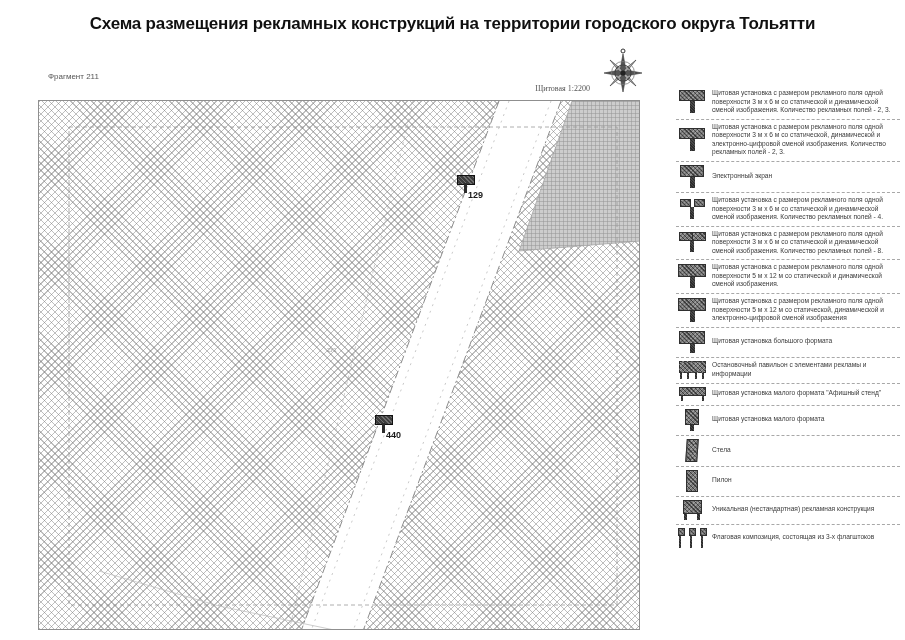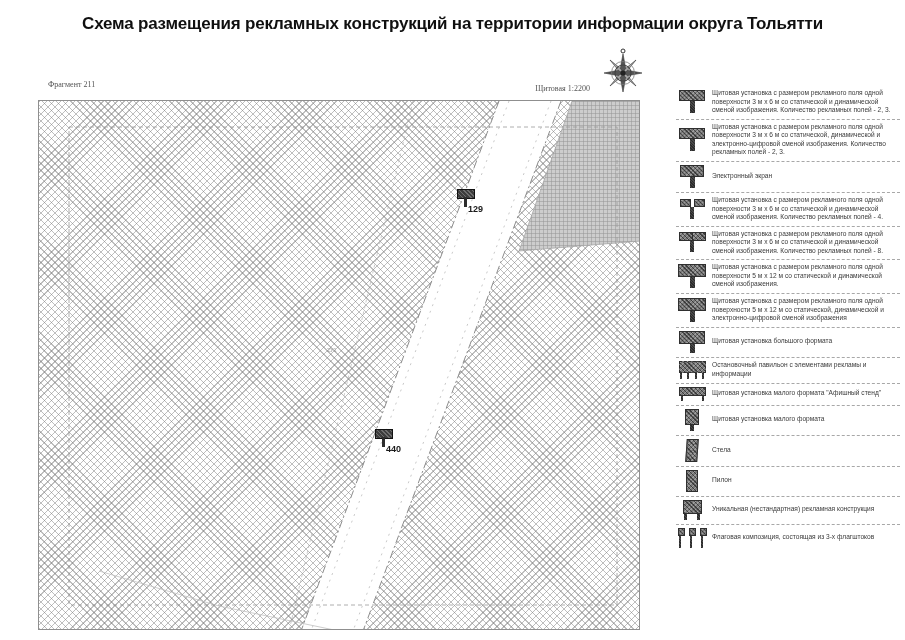--- a/index.html
+++ b/index.html
@@ -1,34 +1,34 @@
 <!DOCTYPE html>
 <html><head>
 <meta charset="utf-8">
 <style>
   html,body{margin:0;padding:0;background:#fff;}
   body{width:905px;height:640px;position:relative;overflow:hidden;
        font-family:"Liberation Sans", sans-serif;color:#333;}
   .page-title{position:absolute;top:14px;left:0;width:905px;text-align:center;
        font-size:17px;font-weight:bold;color:#101010;letter-spacing:-0.2px;}
-  .fragment-label{position:absolute;top:80px;left:48px;font-size:8px;color:#555;
-       font-family:Liberation Serif, serif;}
+  .fragment-label{position:absolute;top:72px;left:48px;font-size:8px;color:#555;
+       font-family:Liberation Sans, sans-serif;}
   .scale-label{position:absolute;top:84px;left:470px;width:120px;text-align:right;
        font-size:8px;color:#555;font-family:"Liberation Serif", serif;}
   .compass{position:absolute;top:45px;left:595px;width:56px;height:56px;}
 
   
   .map{position:absolute;left:38px;top:100px;width:602px;height:530px;
        border:1px solid #8f8f8f;box-sizing:border-box;overflow:hidden;
        background-color:#fff;
        background-image:
          repeating-linear-gradient(45deg, rgba(120,120,120,.48) 0 1px, transparent 1px 5px),
          repeating-linear-gradient(135deg, rgba(120,120,120,.48) 0 1px, transparent 1px 5px);}
   .map svg{position:absolute;left:0;top:0;}
-  .marker{position:absolute;width:20px;height:22px;margin-top:14px;}
+  .marker{position:absolute;width:20px;height:22px;}
   .marker .panel{position:absolute;left:0;top:0;width:16px;height:8px;background:#3d3d3d;
        border:1px solid #111;
        background-image:repeating-linear-gradient(45deg, rgba(255,255,255,.25) 0 1px, transparent 1px 3px);}
   .marker .pole{position:absolute;left:7px;top:8px;width:3px;height:10px;background:#2c2c2c;}
   .marker .mlabel{position:absolute;left:11px;top:15px;font-size:9px;font-weight:bold;color:#1a1a1a;}
   .tiny-label{position:absolute;font-size:5.5px;color:#999;}
 
   
   .legend{position:absolute;left:676px;top:86px;width:224px;}
   .lrow{display:flex;align-items:center;padding:3px 0 4px 0;border-bottom:1px dashed #a8a8a8;}
@@ -39,21 +39,21 @@
        background-image:
          repeating-linear-gradient(45deg, rgba(0,0,0,.5) 0 1px, transparent 1px 3px),
          repeating-linear-gradient(-45deg, rgba(255,255,255,.28) 0 1px, transparent 1px 3px);}
   .pole{background:#4a4a4a;border:0;background-image:repeating-linear-gradient(45deg, rgba(0,0,0,.4) 0 1px, transparent 1px 2px);}
   .irow{display:flex;align-items:flex-start;}
   .legs{display:flex;justify-content:space-between;width:100%;}
 </style>
 </head>
 <body>
 
-<div class="page-title">Схема размещения рекламных конструкций на территории информации округа Тольятти</div>
+<div class="page-title">Схема размещения рекламных конструкций на территории городского округа Тольятти</div>
 <div class="fragment-label">Фрагмент 211</div>
 <div class="scale-label">Щитовая 1:2200</div>
 
 <div class="compass">
   <svg width="56" height="56" viewBox="0 0 56 56">
     <g stroke="#333" stroke-width="0.6">
       <polygon points="28,9 31,25 28,28 25,25" fill="#555"></polygon>
       <polygon points="28,47 31,31 28,28 25,31" fill="#555"></polygon>
       <polygon points="9,28 25,25 28,28 25,31" fill="#555"></polygon>
       <polygon points="47,28 31,25 28,28 31,31" fill="#555"></polygon>

